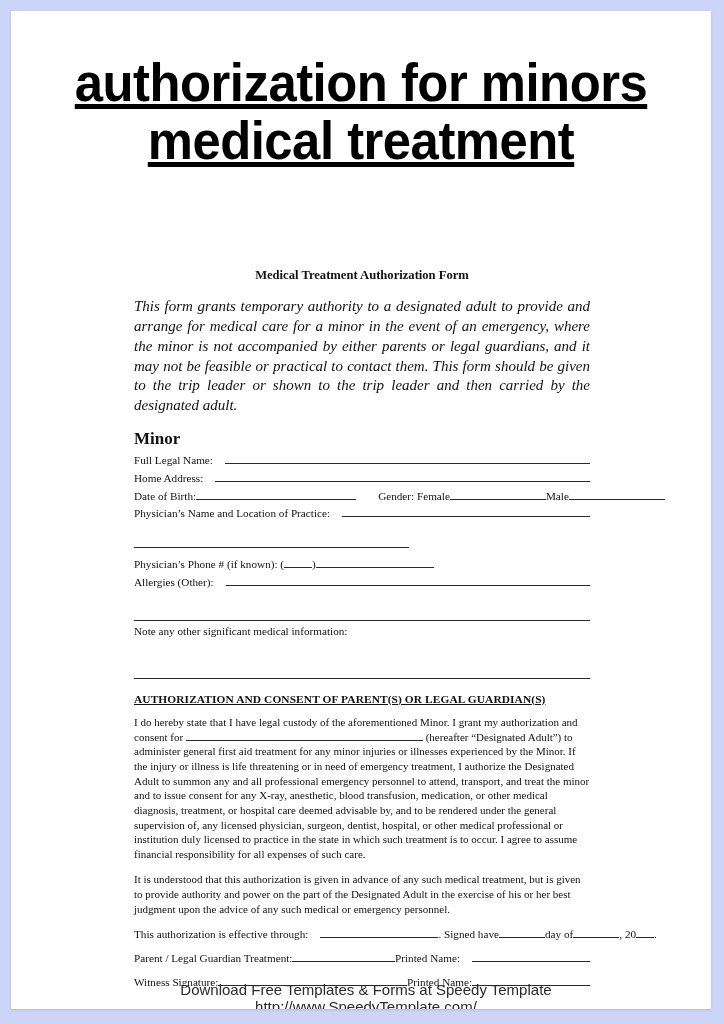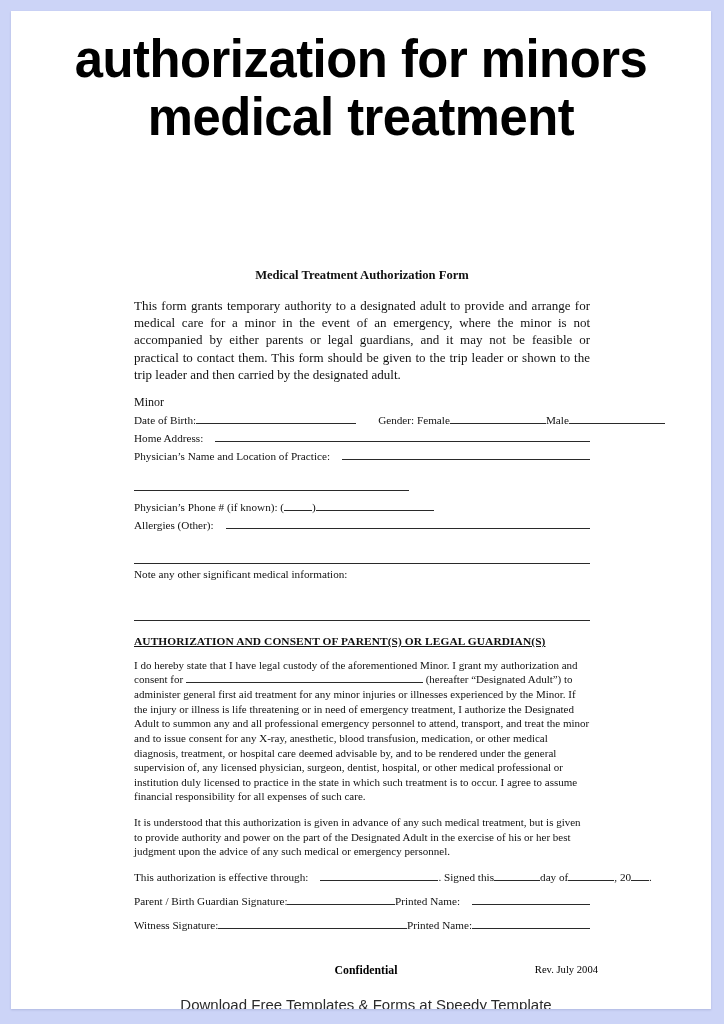--- a/index.html
+++ b/index.html
@@ -21,22 +21,23 @@
     top: 11px;
     width: 700px;
     height: 998px;
     background: #ffffff;
     box-shadow: 0 1px 2px rgba(90,100,160,0.25);
     overflow: hidden;
   }
 
   
   .title-block {
-    padding: 18px 34px 0 34px;
+    padding: 42px 34px 0 34px;
     text-align: center;
+    text-decoration: underline;
   }
   .title-line {
     font-family: "Liberation Sans Narrow", "Liberation Sans", "DejaVu Sans", sans-serif;
     font-weight: bold;
     font-size: 54px;
     line-height: 1.08;
     letter-spacing: -0.5px;
     color: #000;
     transform: scaleX(0.94);
     transform-origin: center;
@@ -63,28 +64,29 @@
   .form-heading {
     text-align: center;
     font-weight: bold;
     font-size: 12.6px;
     margin: 0 0 14px 0;
   }
 
   p.intro {
     margin: 0 0 12px 0;
     text-align: justify;
-    font-size: 13px;
+    font-size: 15px;
     line-height: 1.32;
+    font-style: italic;
   }
 
   .section-label {
-    font-weight: normal;
+    font-weight: bold;
     margin: 0 0 3px 0;
-    font-size: 12px;
+    font-size: 17px;
   }
 
   
   .field {
     display: flex;
     align-items: baseline;
     margin-bottom: 3.5px;
     white-space: nowrap;
   }
   .field .lbl { flex: 0 0 auto; }
@@ -182,37 +184,42 @@
 
   <div class="doc">
     <div class="doc-inner">
 
       <div class="form-heading">Medical Treatment Authorization Form</div>
 
       <p class="intro">This form grants temporary authority to a designated adult to provide and arrange for medical care for a minor in the event of an emergency, where the minor is not accompanied by either parents or legal guardians, and it may not be feasible or practical to contact them. This form should be given to the trip leader or shown to the trip leader and then carried by the designated adult.</p>
 
       <div class="section-label">Minor</div>
 
+      <div class="field">
+        <span class="lbl">Full Legal Name:</span>
+        <span class="spacer-sm"></span>
+        <span class="rule"></span>
+      </div>
+
+      <div class="field">
+        <span class="lbl">Home Address:</span>
+        <span class="spacer-sm"></span>
+        <span class="rule"></span>
+      </div>
 
       <div class="field">
         <span class="lbl">Date of Birth:</span>
         <span class="rule fixed-xl"></span>
         <span class="spacer-md"></span>
         <span class="lbl">Gender: Female</span>
         <span class="rule fixed-md"></span>
         <span class="lbl">Male</span>
         <span class="rule fixed-md"></span>
       </div>
 
-      <div class="field">
-        <span class="lbl">Home Address:</span>
-        <span class="spacer-sm"></span>
-        <span class="rule"></span>
-      </div>
-
 
       <div class="field">
         <span class="lbl">Physician’s Name and Location of Practice:</span>
         <span class="spacer-sm"></span>
         <span class="rule"></span>
       </div>
 
       <div class="gap-10"></div>
       <div class="rule-row short"></div>
       <div class="gap-6"></div>
@@ -246,52 +253,48 @@
       <div class="consent-heading">AUTHORIZATION AND CONSENT OF PARENT(S) OR LEGAL GUARDIAN(S)</div>
 
       <p class="consent-body"><span>I do hereby state that I have legal custody of the aforementioned Minor. I grant my authorization and consent for </span><span class="inline-rule ir-consent"></span><span> (hereafter “Designated Adult”) to administer general first aid treatment for any minor injuries or illnesses experienced by the Minor. If the injury or illness is life threatening or in need of emergency treatment, I authorize the Designated Adult to summon any and all professional emergency personnel to attend, transport, and treat the minor and to issue consent for any X-ray, anesthetic, blood transfusion, medication, or other medical diagnosis, treatment, or hospital care deemed advisable by, and to be rendered under the general supervision of, any licensed physician, surgeon, dentist, hospital, or other medical professional or institution duly licensed to practice in the state in which such treatment is to occur. I agree to assume financial responsibility for all expenses of such care.</span></p>
 
       <p class="consent-body">It is understood that this authorization is given in advance of any such medical treatment, but is given to provide authority and power on the part of the Designated Adult in the exercise of his or her best judgment upon the advice of any such medical or emergency personnel.</p>
 
       <div class="field">
         <span class="lbl">This authorization is effective through:</span>
         <span class="spacer-sm"></span>
         <span class="rule fixed-lg"></span>
-        <span class="lbl">. Signed this</span>
+        <span class="lbl">. Signed have</span>
         <span class="rule fixed-sm"></span>
         <span class="lbl">day of</span>
         <span class="rule fixed-sm"></span>
         <span class="lbl">, 20</span>
         <span class="rule" style="flex:0 0 18px;"></span>
         <span class="lbl">.</span>
       </div>
 
       <div class="gap-6"></div>
 
       <div class="field">
-        <span class="lbl">Parent / Birth Guardian Signature:</span>
+        <span class="lbl">Parent / Legal Guardian Treatment:</span>
         <span class="rule"></span>
         <span class="lbl">Printed Name:</span>
         <span class="spacer-sm"></span>
         <span class="rule fixed-lg"></span>
       </div>
 
       <div class="gap-6"></div>
 
       <div class="field">
         <span class="lbl">Witness Signature:</span>
         <span class="rule"></span>
         <span class="lbl">Printed Name:</span>
         <span class="rule fixed-lg"></span>
       </div>
 
     </div>
 
     <div class="footer">
-      <div class="footer-row">
-        <div class="footer-confidential">Confidential</div>
-        <div class="footer-rev">Rev. July 2004</div>
-      </div>
       <div class="footer-credit">Download Free Templates &amp; Forms at Speedy Template http://www.SpeedyTemplate.com/</div>
     </div>
 
   </div>
 </div>
 
 </body></html>

